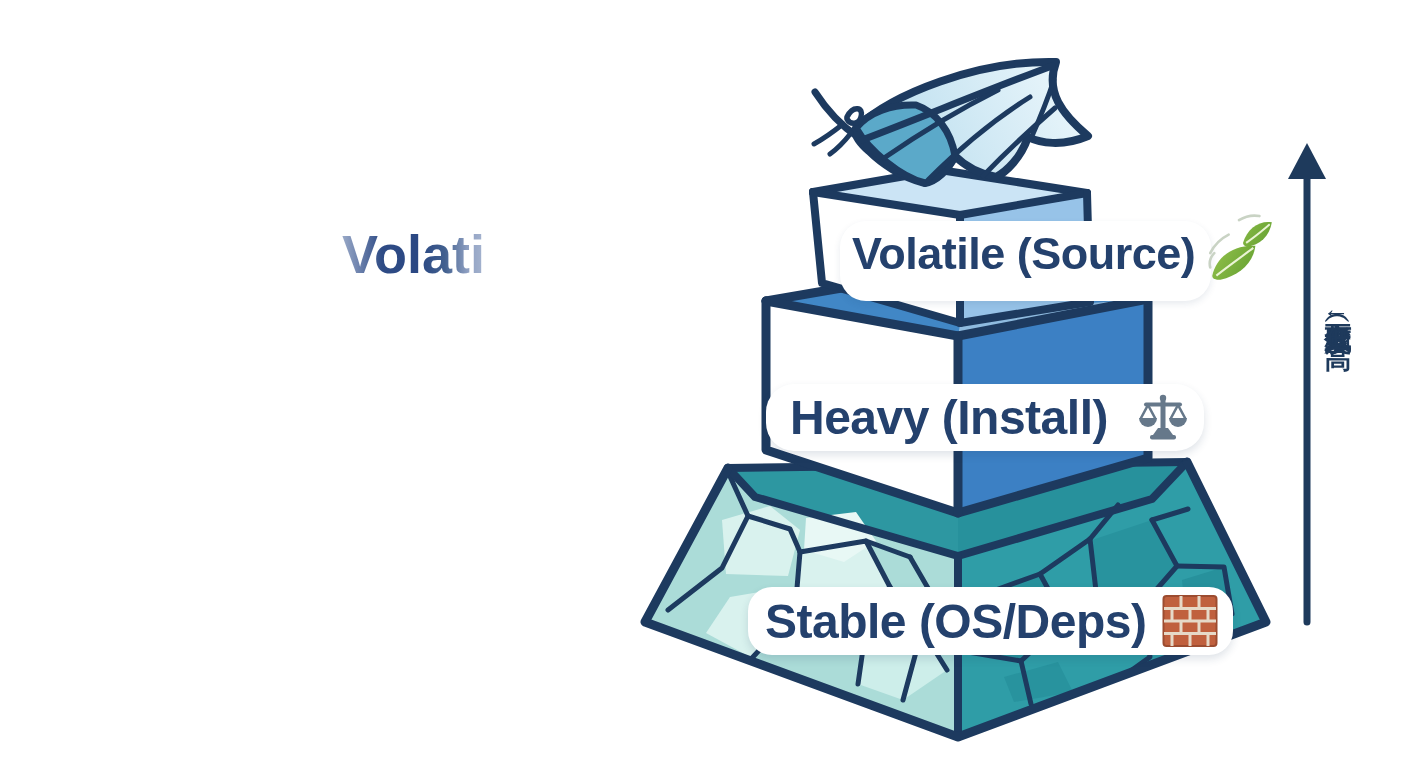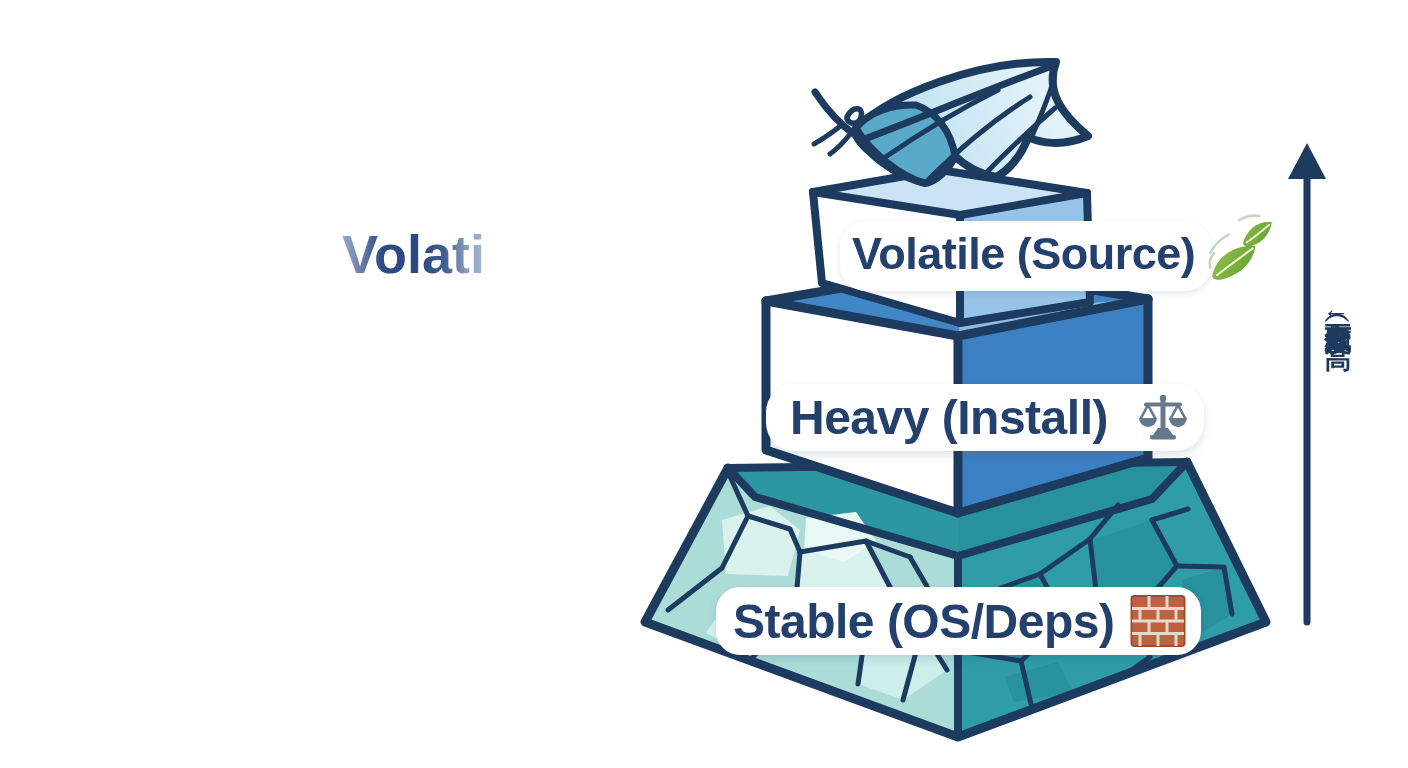--- a/index.html
+++ b/index.html
@@ -4,24 +4,24 @@
 <style>
   html,body{margin:0;padding:0;background:#ffffff;}
   #stage{position:relative;width:1408px;height:768px;overflow:hidden;background:#ffffff;
          font-family:"Liberation Sans","DejaVu Sans",sans-serif;}
   #scene{position:absolute;left:0;top:0;}
   .pill{position:absolute;display:flex;align-items:center;background:#ffffff;
         color:#24416d;font-weight:700;letter-spacing:-0.5px;
         box-shadow:0 4px 9px rgba(29,58,95,0.14);}
   .pill .lbl{white-space:nowrap;}
   #pill-volatile{left:840px;top:221px;height:66px;border-radius:26px;
-                 padding:0 16px 4px 12px;font-size:45px;box-shadow:0 3px 7px rgba(29,58,95,0.10);}
+                 padding:0 16px 14px 12px;font-size:45px;box-shadow:0 3px 7px rgba(29,58,95,0.10);}
   #pill-heavy{left:766px;top:384px;height:67px;border-radius:28px;
               padding:0 16px 0 24px;font-size:48px;gap:30px;}
-  #pill-stable{left:716px;top:587px;height:68px;border-radius:24px;
+  #pill-stable{left:748px;top:587px;height:68px;border-radius:24px;
                padding:0 14px 0 17px;font-size:48px;gap:15px;}
   #leaf-abs{position:absolute;left:1208px;top:212px;}
   #ghost-text{position:absolute;left:342px;top:223px;font-size:54px;font-weight:700;
               color:#44608f;white-space:nowrap;text-align:center;}
   @supports ((-webkit-background-clip:text) or (background-clip:text)){
     #ghost-text{
       background:linear-gradient(90deg,#9aaac8 0%,#6d82ad 12%,#2e4b85 28%,#2b4883 55%,#42608f 72%,#8fa0c2 88%,#a7b5d0 100%);
       -webkit-background-clip:text;background-clip:text;color:transparent;}
   }
   #axis-label{position:absolute;left:1320px;top:301px;writing-mode:vertical-rl;

